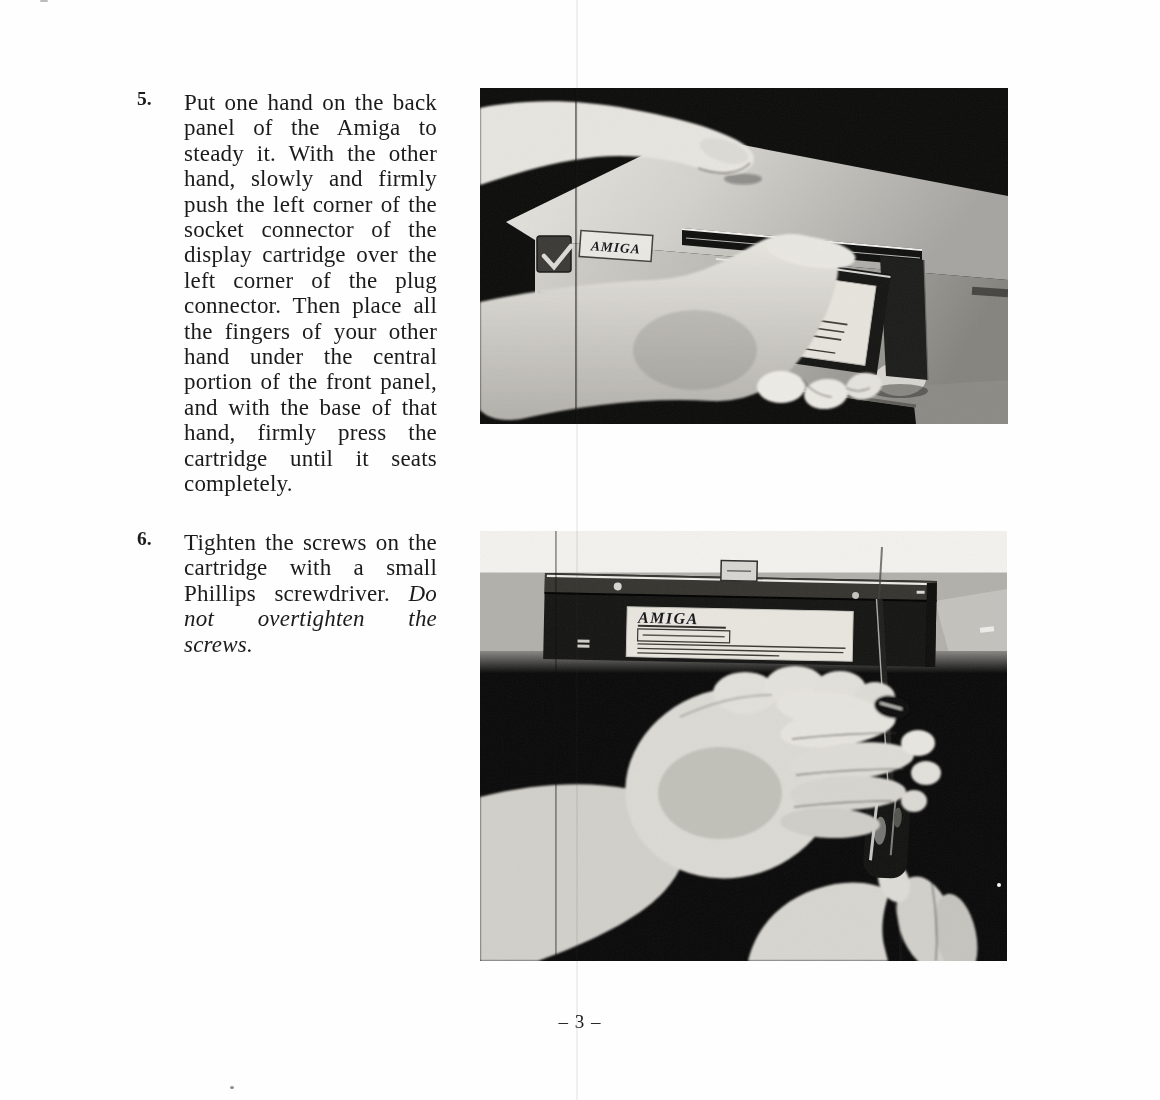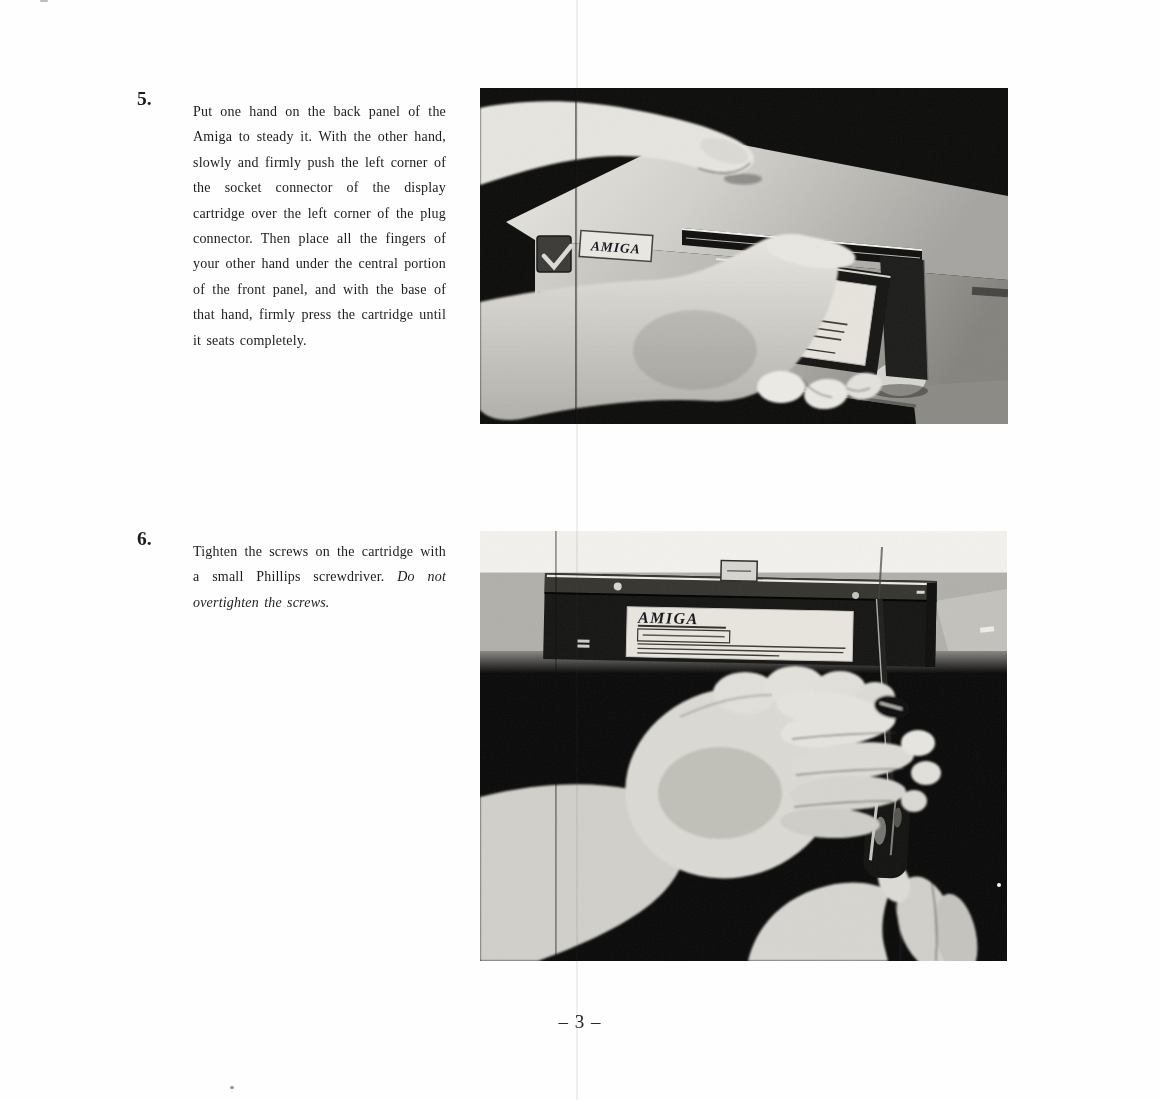--- a/index.html
+++ b/index.html
@@ -5,22 +5,22 @@
   html,body{margin:0;padding:0;background:#ffffff;}
   .page{
     position:relative;width:1160px;height:1100px;background:#fefefe;
     font-family:"Liberation Serif", serif;color:#1b1b1b;overflow:hidden;
   }
   .step{position:absolute;left:137px;width:296px;}
   .step-5{top:86px;}
   .step-6{top:526px;}
   .step-num{position:absolute;left:0;top:0;font-weight:bold;font-size:19.5px;line-height:25.4px;}
   .step-text{
-    margin:13px;position:absolute;left:43px;top:0;width:253px;
-    font-size:14px;line-height:25.4px;text-align:justify;
+    margin:4px;position:absolute;left:43px;top:0;width:253px;
+    font-size:23px;line-height:25.4px;text-align:justify;
     letter-spacing:0.2px;word-spacing:1.5px;
   }
   .it{font-style:italic;}
   figure.photo{position:absolute;margin:0;padding:0;}
   .photo-1{left:480px;top:88px;width:528px;height:336px;}
   .photo-2{left:480px;top:531px;width:527px;height:430px;}
   figure.photo svg{display:block;width:100%;height:100%;}
   .page-number{
     position:absolute;left:0;top:1011px;width:1160px;text-align:center;
     font-size:19px;letter-spacing:1px;

